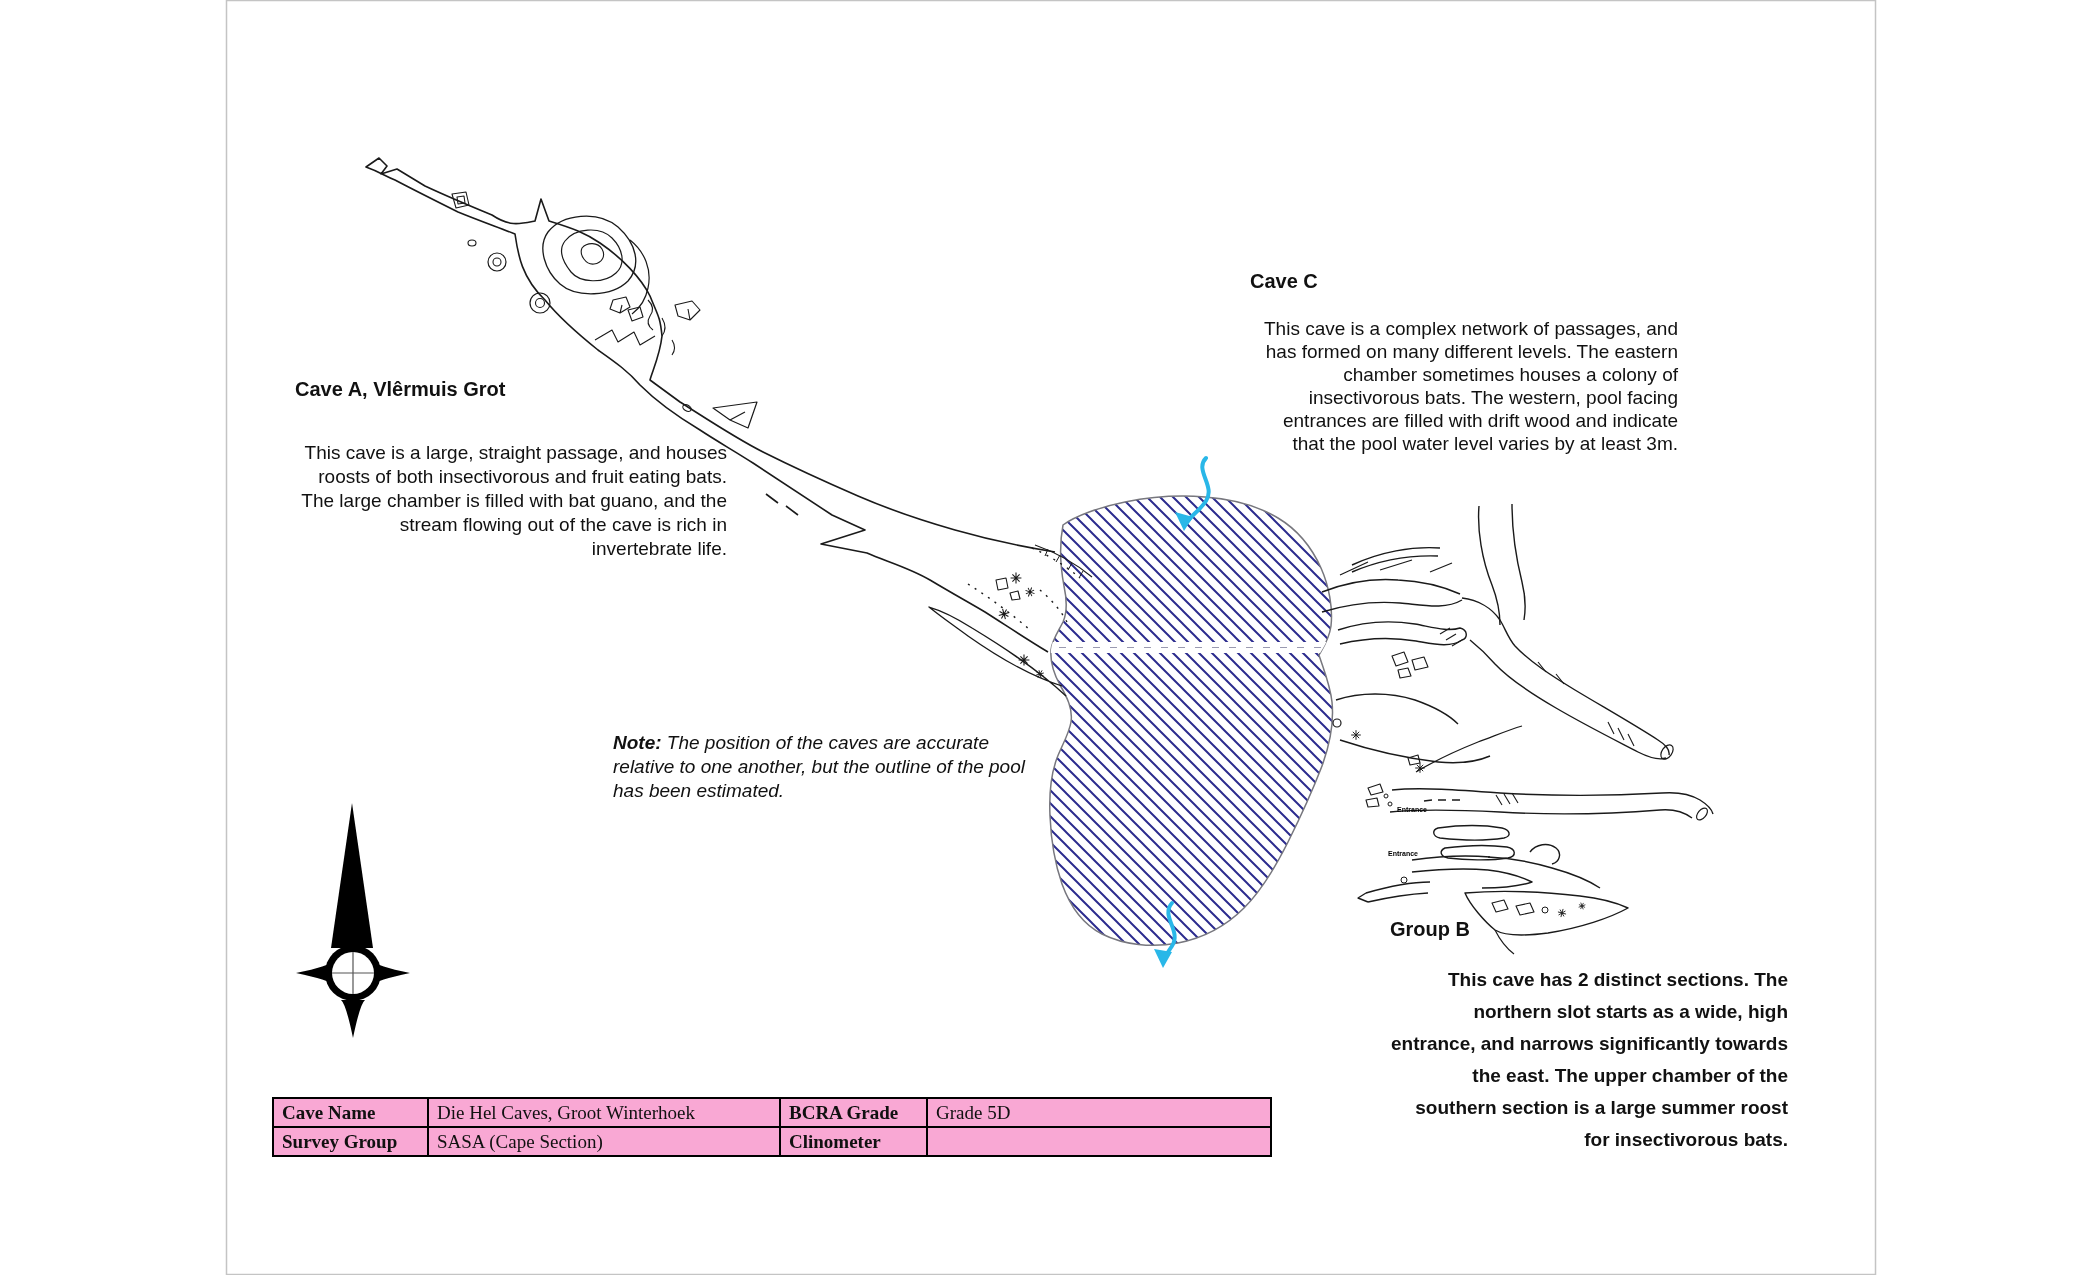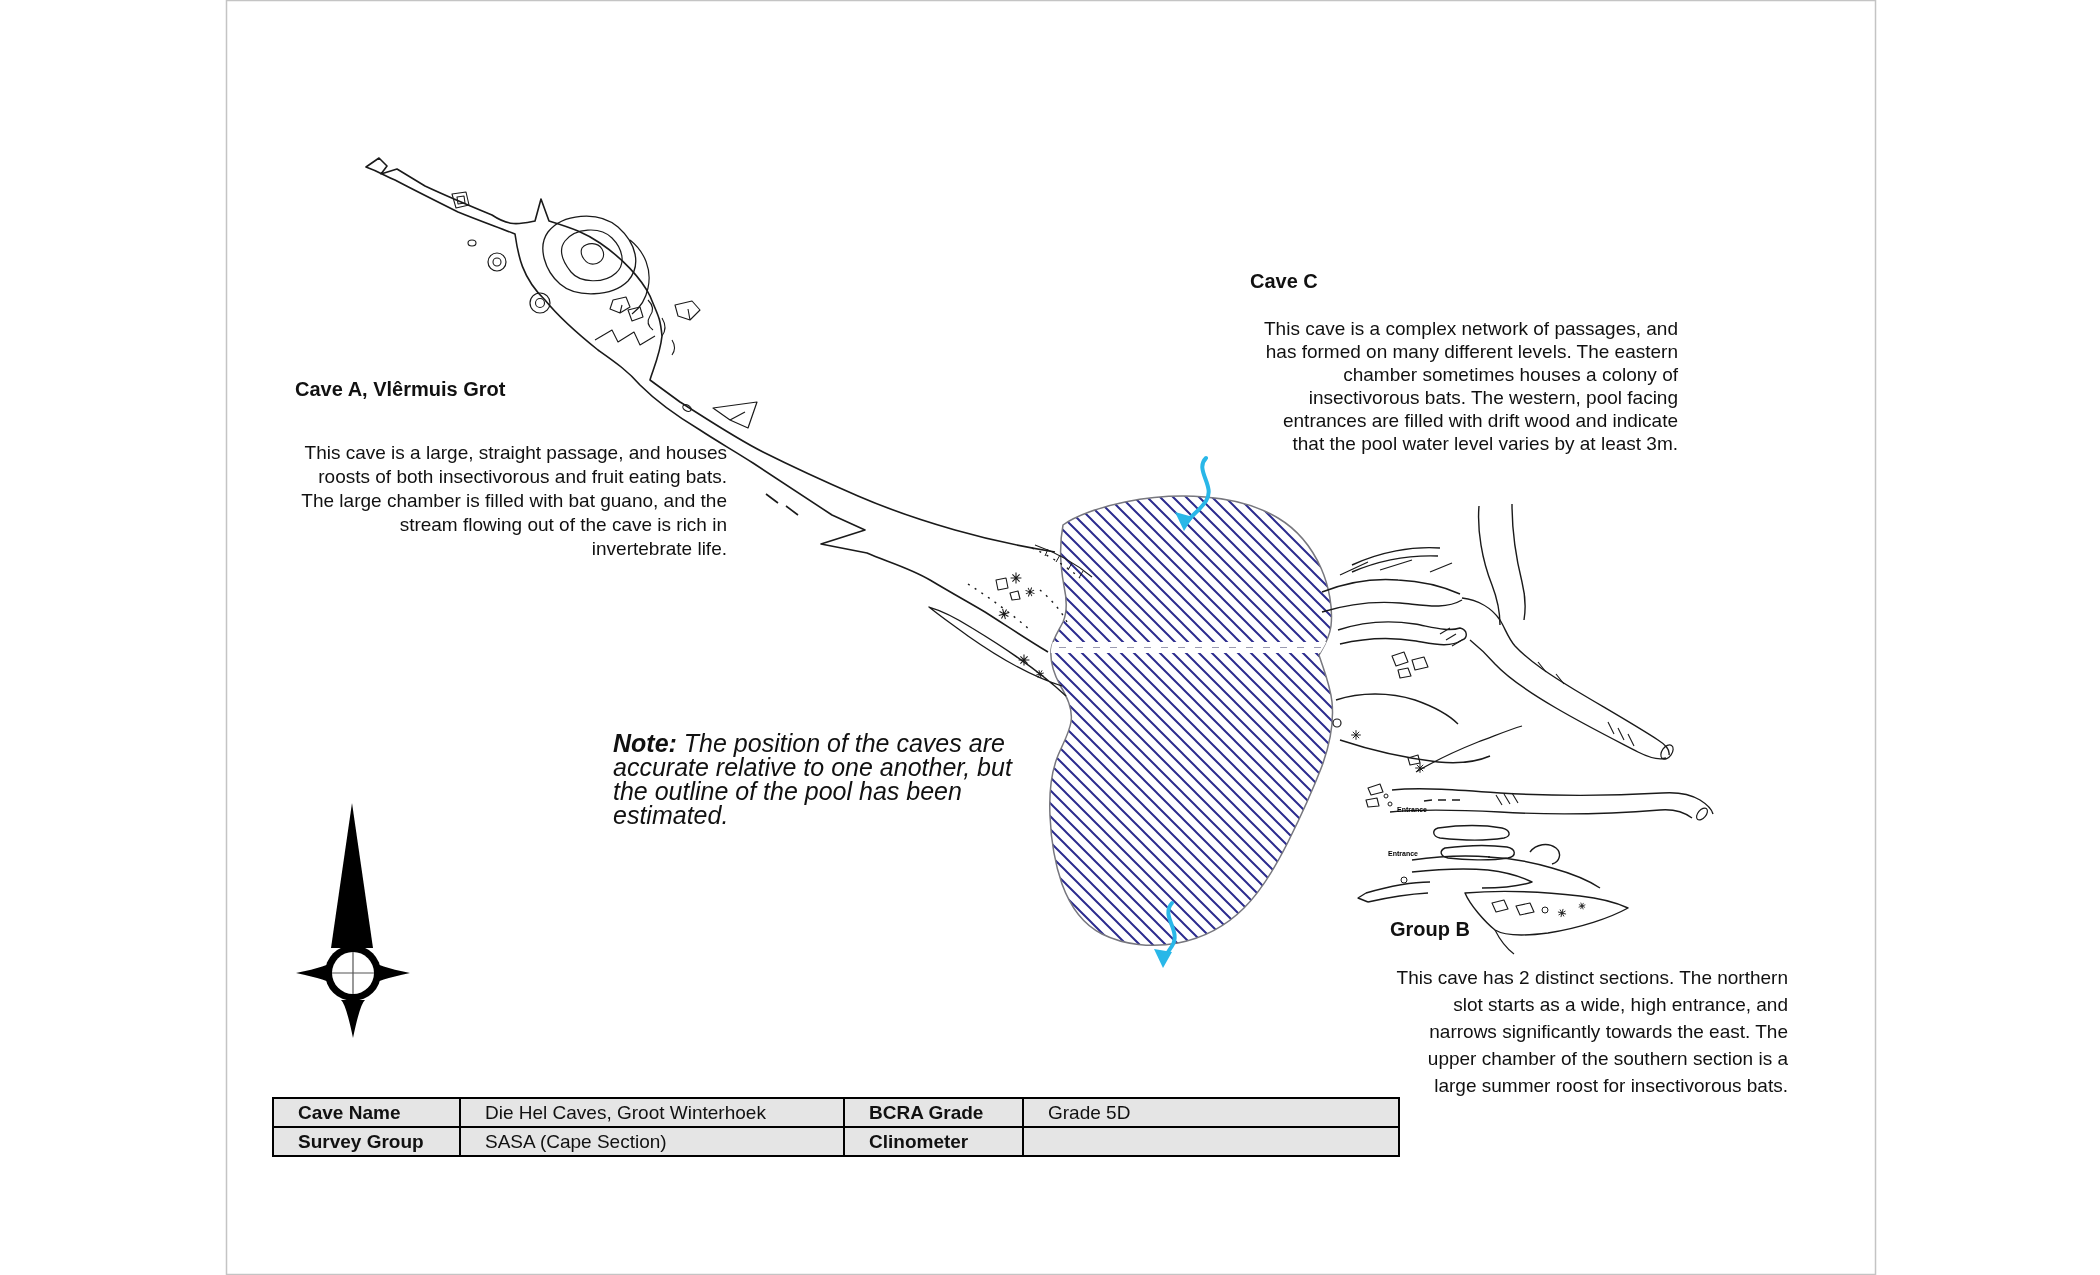--- a/index.html
+++ b/index.html
@@ -2,32 +2,32 @@
 <html><head>
 <meta charset="utf-8">
 <style>
   html,body{margin:0;padding:0;background:#ffffff;}
   #stage{position:relative;width:2100px;height:1275px;background:#ffffff;overflow:hidden;
          font-family:"Liberation Sans","DejaVu Sans",sans-serif;color:#111;}
   #artwork{position:absolute;left:0;top:0;width:2100px;height:1275px;}
   .txt{position:absolute;}
   .cave-title{font-size:20px;font-weight:bold;}
   .cave-body{font-size:19px;line-height:24px;text-align:right;}
-  .note-block{font-size:25px;line-height:24px;font-style:italic;}
+  .note-block{font-size:19px;line-height:24px;font-style:italic;}
   .note-label{font-weight:bold;}
   #cave-a-title{left:295px;top:378px;}
   #cave-a-body{left:295px;top:441px;width:432px;}
   #cave-c-title{left:1250px;top:270px;}
   #cave-c-body{left:1250px;top:317px;width:428px;line-height:23px;}
   #cave-b-title{left:1390px;top:918px;}
-  #cave-b-body{left:1390px;top:964px;width:398px;line-height:27px;}
+  #cave-b-body{left:1390px;top:964px;width:398px;line-height:32px;font-weight:bold;}
   #note-block{left:613px;top:731px;width:432px;}
   table.info{position:absolute;left:272px;top:1097px;border-collapse:collapse;table-layout:fixed;}
-  table.info td{border:2px solid #000;height:27px;padding:0 24px;font-size:19px;
-                white-space:nowrap;overflow:hidden;background:#e5e5e5;vertical-align:middle;}
+  table.info td{border:2px solid #000;height:27px;padding:0 8px;font-size:19px;
+                white-space:nowrap;overflow:hidden;background:#f9a8d4;vertical-align:middle;font-family:Liberation Serif, serif;}
   table.info td.lab{font-weight:bold;}
   .c0{width:137px;} .c1{width:334px;} .c2{width:129px;margin-top:38px;} .c3{width:326px;}
 </style>
 </head>
 <body>
 
 <div id="stage">
 
   <svg id="artwork" viewBox="0 0 2100 1275" xmlns="http://www.w3.org/2000/svg">
     <defs>

